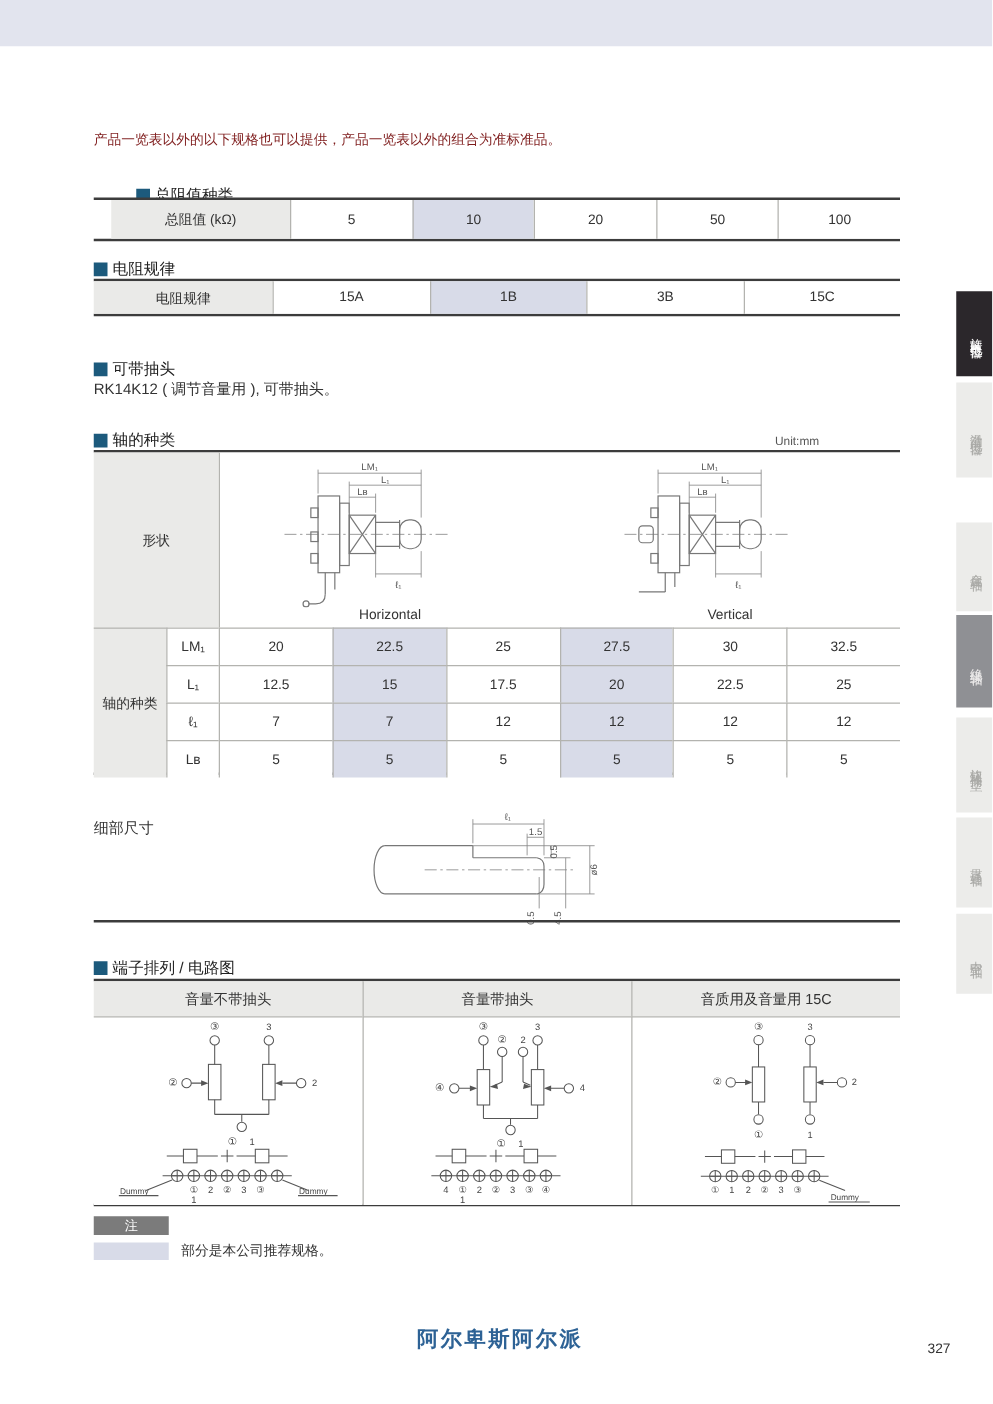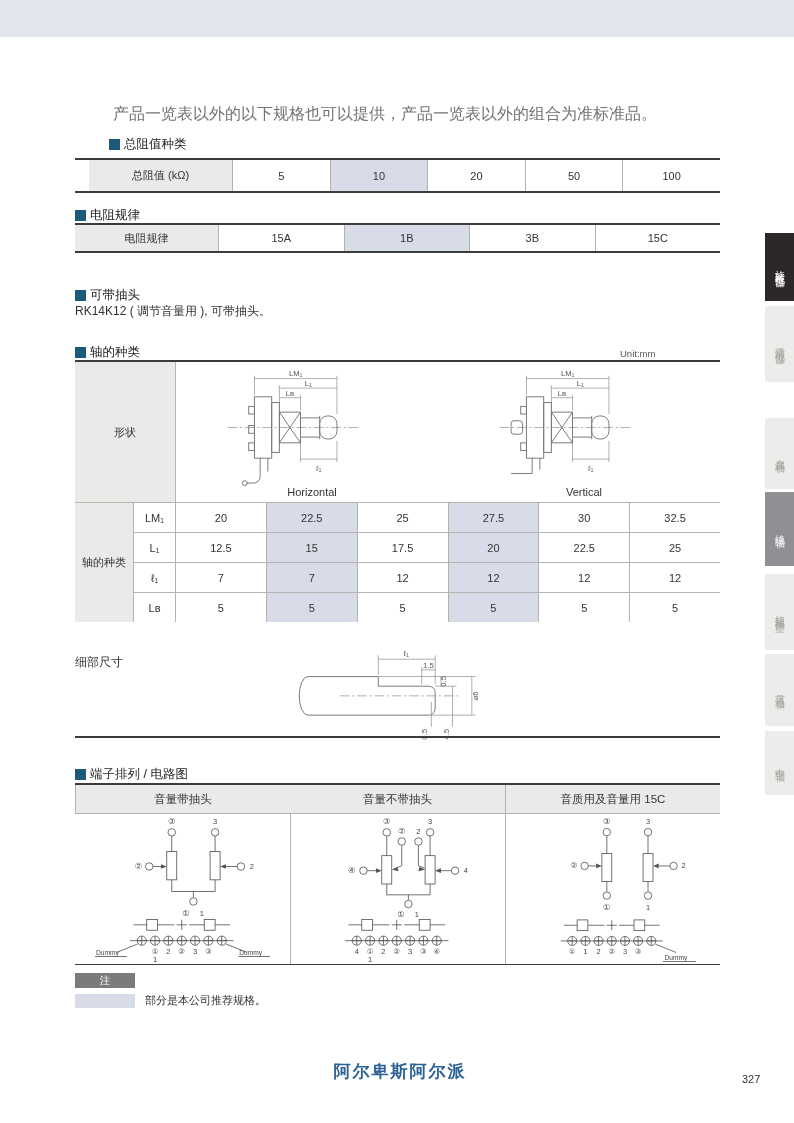--- a/index.html
+++ b/index.html
@@ -3,21 +3,21 @@
 <meta charset="utf-8">
 <style>
   html,body{margin:0;padding:0;background:#fff;}
   #page{position:relative;width:794px;height:1123px;background:#ffffff;overflow:hidden;
         font-family:"Liberation Sans","DejaVu Sans",sans-serif;color:#2e2e2e;}
   .abs{position:absolute;}
   
   .top-strip{left:0;top:0;width:794px;height:37px;background:#e2e4ee;}
   .header-bar{left:0;top:37px;width:794px;height:27px;background:#64769c;display:flex;align-items:center;justify-content:center;}
   .header-bar .title{color:#ffffff;font-size:16px;font-weight:bold;letter-spacing:1px;}
-  .intro{left:75px;top:104px;width:620px;font-size:16px;color:#737373;text-align:center;}
+  .intro{left:75px;top:104px;width:620px;font-size:11px;color:#7f1d1d;}
   
   .sec-head{font-size:12.5px;color:#222;display:flex;align-items:center;font-weight:normal;}
   .sq{display:inline-block;width:11px;height:11px;background:#1c5a7c;margin-right:4px;flex:0 0 auto;}
   
   .gtab{display:grid;border-top:2px solid #3c3c3c;border-bottom:2px solid #3c3c3c;box-sizing:border-box;}
   .gtab .c{display:flex;align-items:center;justify-content:center;font-size:11px;color:#333;box-sizing:border-box;background:#fff;}
   .gtab .lblc{background:#eaeae8;}
   .gtab .hl{background:#d8dbe8;}
   .bl{border-left:1px solid #b3b3af;}
   .bt{border-top:1px solid #b3b3af;}
@@ -52,21 +52,21 @@
   .tab-light{background:#ececea;color:#a9a9a6;}
 </style>
 </head>
 <body>
 
 <div id="page">
 
   <div class="abs top-strip"></div>
   <div class="abs intro">产品一览表以外的以下规格也可以提供，产品一览表以外的组合为准标准品。</div>
 
-  <div class="abs sec-head" style="left:75px;top:136px;padding-left:34px;">
+  <div class="abs sec-head" style="left:75px;top:148px;padding-left:34px;">
     <span class="sq"></span>
     <span>总阻值种类</span>
   </div>
   <div class="abs gtab" style="left:75px;top:158px;width:645px;height:35px;grid-template-columns:143px repeat(5,1fr);padding-left:14px;">
     <div class="c lblc">总阻值 (kΩ)</div>
     <div class="c bl">5</div>
     <div class="c bl hl">10</div>
     <div class="c bl">20</div>
     <div class="c bl">50</div>
     <div class="c bl">100</div>
@@ -255,22 +255,22 @@
       </g>
     </svg>
   </div>
   <div class="abs rule" style="left:75px;top:736px;width:645px;height:2px;"></div>
 
   <div class="abs sec-head" style="left:75px;top:766px;">
     <span class="sq"></span>
     <span>端子排列 / 电路图</span>
   </div>
   <div class="abs gtab" style="left:75px;top:783px;width:645px;height:182px;grid-template-columns:repeat(3,1fr);grid-template-rows:28px 1fr;">
+    <div class="c lblc" style="font-size:11.5px;">音量不带抽头</div>
     <div class="c lblc bl" style="font-size:11.5px;">音量带抽头</div>
-    <div class="c lblc" style="font-size:11.5px;">音量不带抽头</div>
     <div class="c lblc bl" style="font-size:11.5px;">音质用及音量用 15C</div>
 
     <div class="c bt">
       <svg class="ckt" width="206" height="150" viewBox="0 0 215 180">
         <defs>
             <g id="tA">
               <circle r="5.5"></circle>
               <line x1="-5.5" y1="0" x2="5.5" y2="0"></line>
               <line x1="0" y1="-5.5" x2="0" y2="5.5"></line>
             </g>

